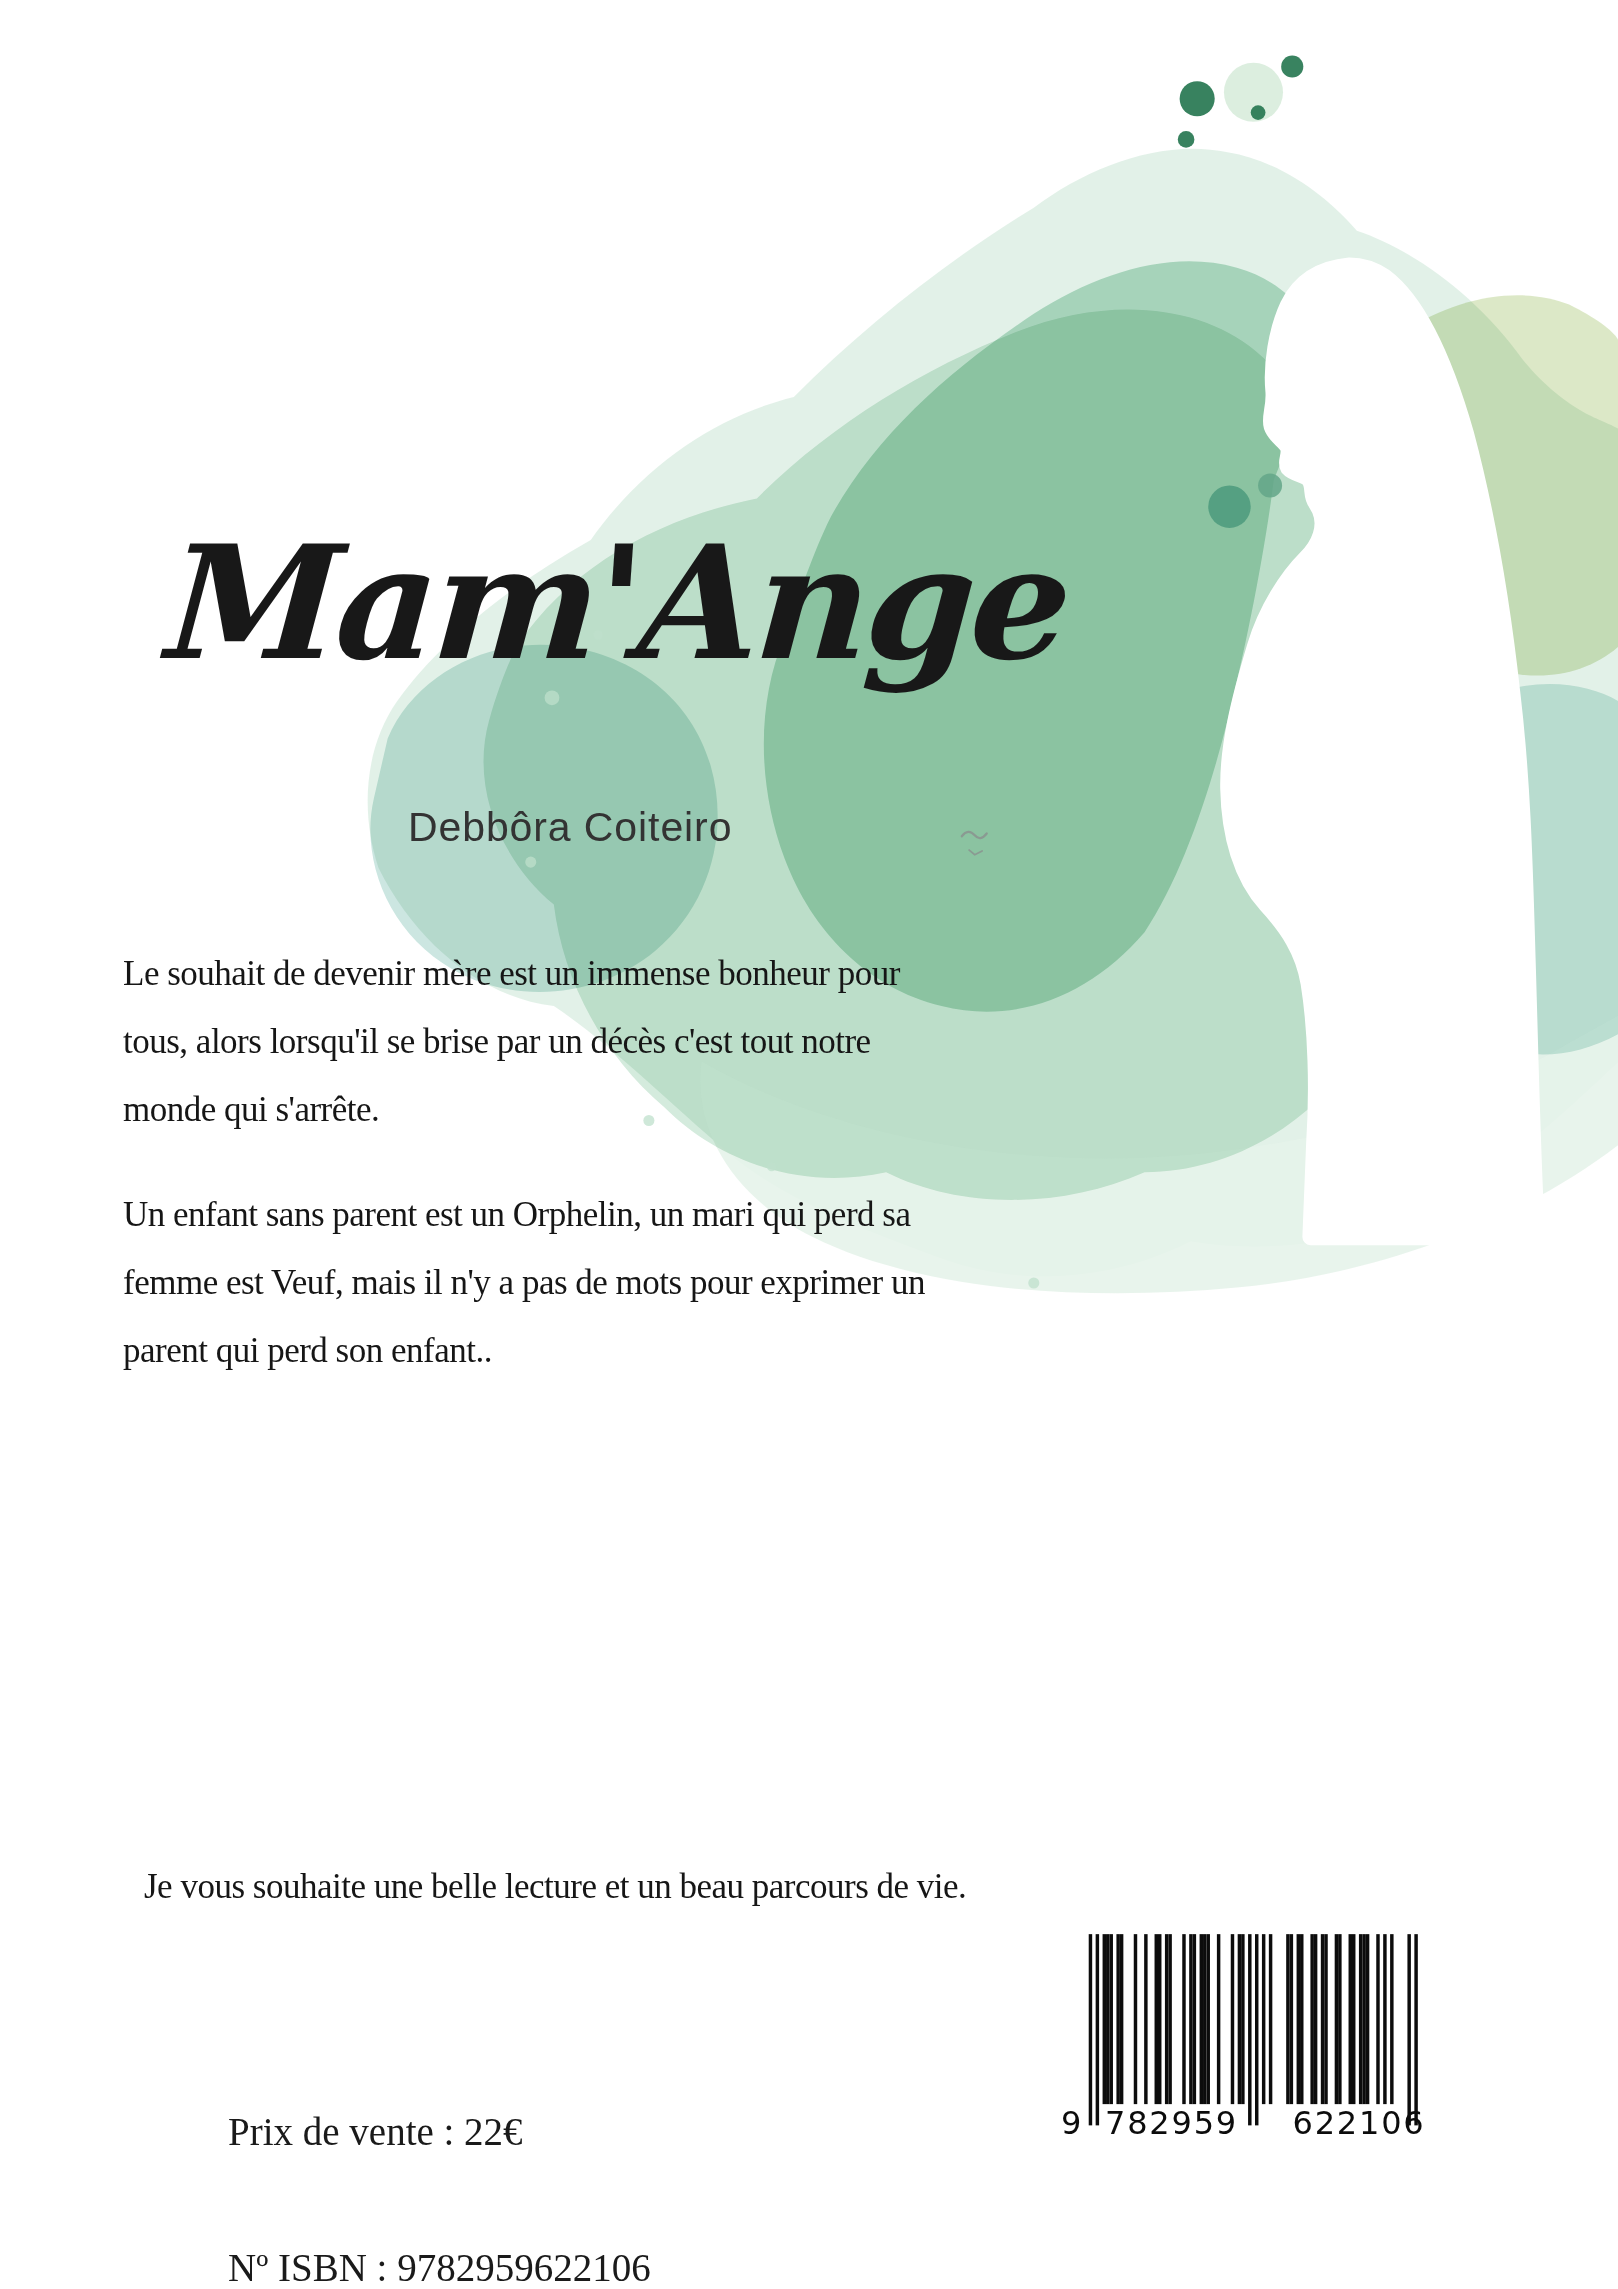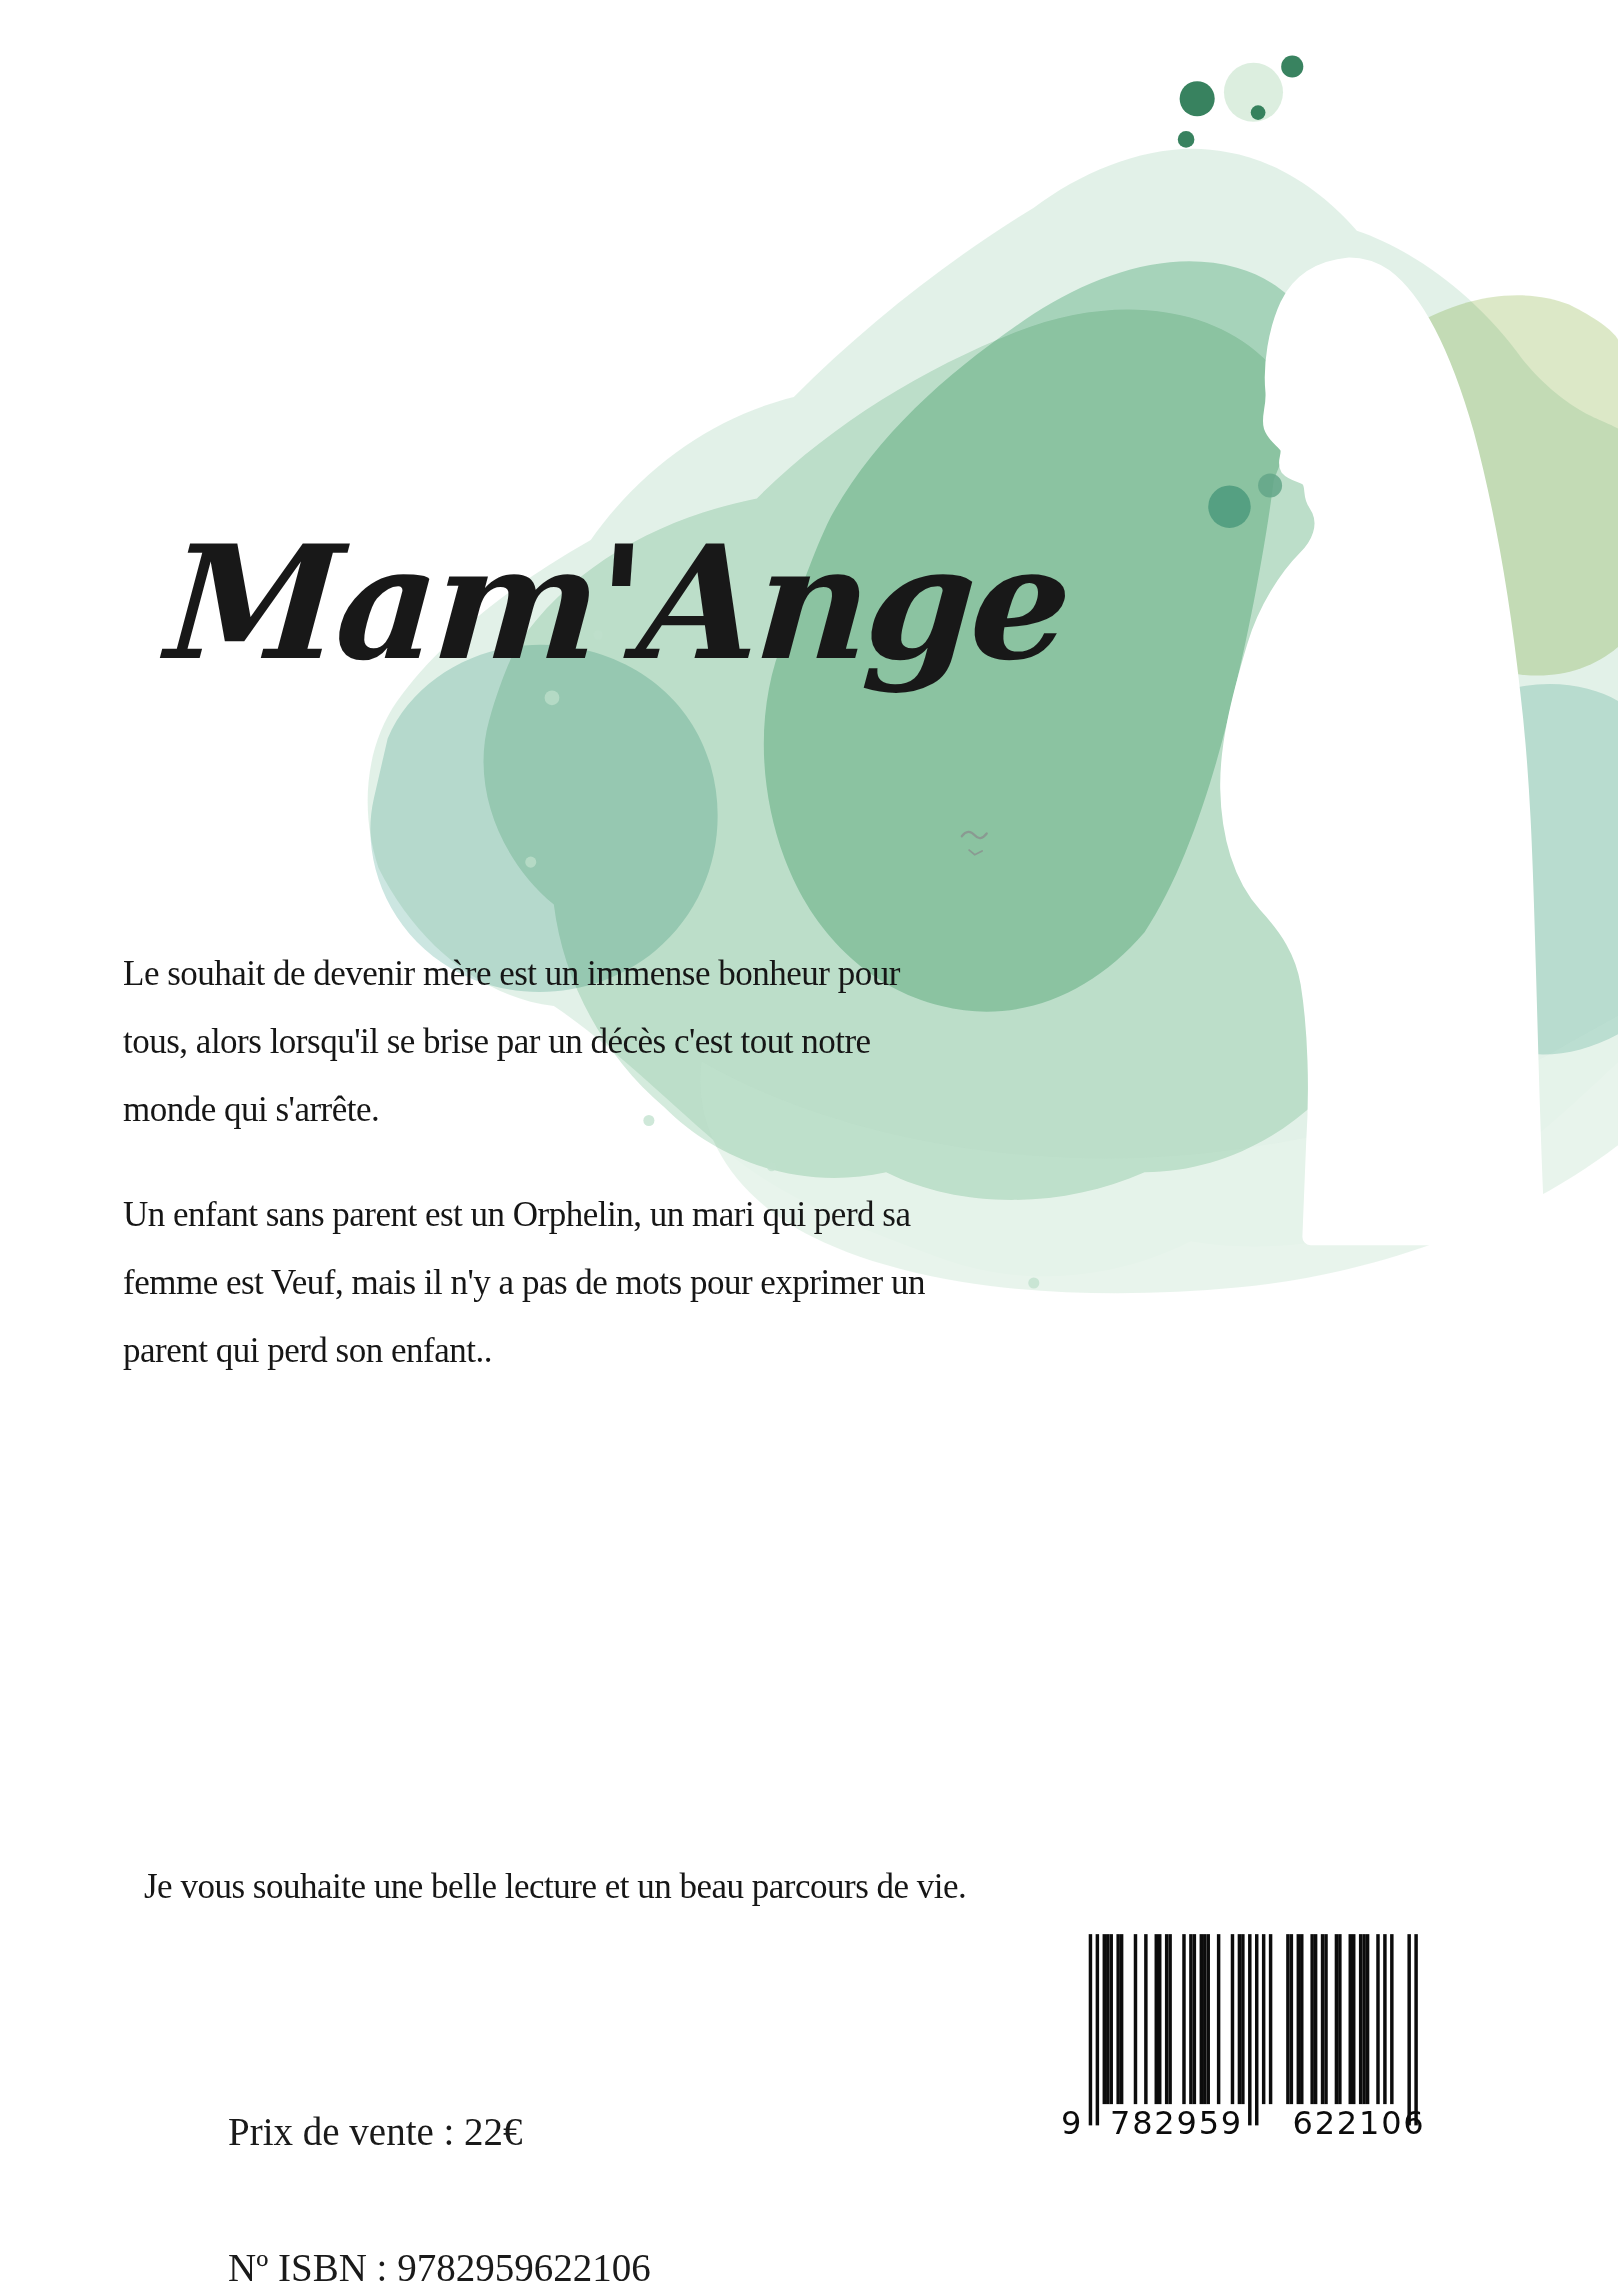--- a/index.html
+++ b/index.html
@@ -51,21 +51,21 @@
     position:absolute;left:1061px;top:1934px;
     width:388px;height:222px;
   }
   .barcode svg{position:absolute;left:0;top:0;}
   .barcode-digits{
     position:absolute;top:170px;left:0;width:388px;height:37px;
     font-family:"DejaVu Sans", sans-serif;
     font-size:32px;color:#0c0c0c;
   }
   .bd-first{position:absolute;left:0px;top:0px;}
-  .bd-g1{position:absolute;left:44px;top:0px;width:138px;text-align:right;letter-spacing:1.8px;}
+  .bd-g1{position:absolute;left:44px;top:0px;width:138px;text-align:left;letter-spacing:1.8px;}
   .bd-g2{position:absolute;left:201px;top:0px;width:138px;text-align:center;letter-spacing:1.8px;margin-left:28px;}
 </style>
 </head>
 <body>
 
 <div class="page">
 
   <svg class="art" viewBox="0 0 1754 2481" aria-hidden="true">
 
     <path fill="#dff0e6" opacity="0.92" d="
@@ -194,20 +194,21 @@
       L 1420,1340
       L 1665,1340
       C 1660,1250 1658,1150 1655,1050
       C 1652,950 1650,850 1638,750
       C 1628,660 1612,560 1588,470
       C 1568,400 1540,330 1500,300
       C 1488,292 1475,288 1462,288 Z"></path>
   </svg>
 
   <div class="book-title">Mam'Ange</div>
+  <div class="author-name">Debbôra Coiteiro</div>
 
   <div class="blurb p1">Le souhait de devenir mère est un immense bonheur pour
 tous, alors lorsqu'il se brise par un décès c'est tout notre
 monde qui s'arrête.</div>
   <div class="blurb p2">Un enfant sans parent est un Orphelin, un mari qui perd sa
 femme est Veuf, mais il n'y a pas de mots pour exprimer un
 parent qui perd son enfant..</div>
   <div class="blurb p5">Je vous souhaite une belle lecture et un beau parcours de vie.</div>
 
   <div class="sale-block">

